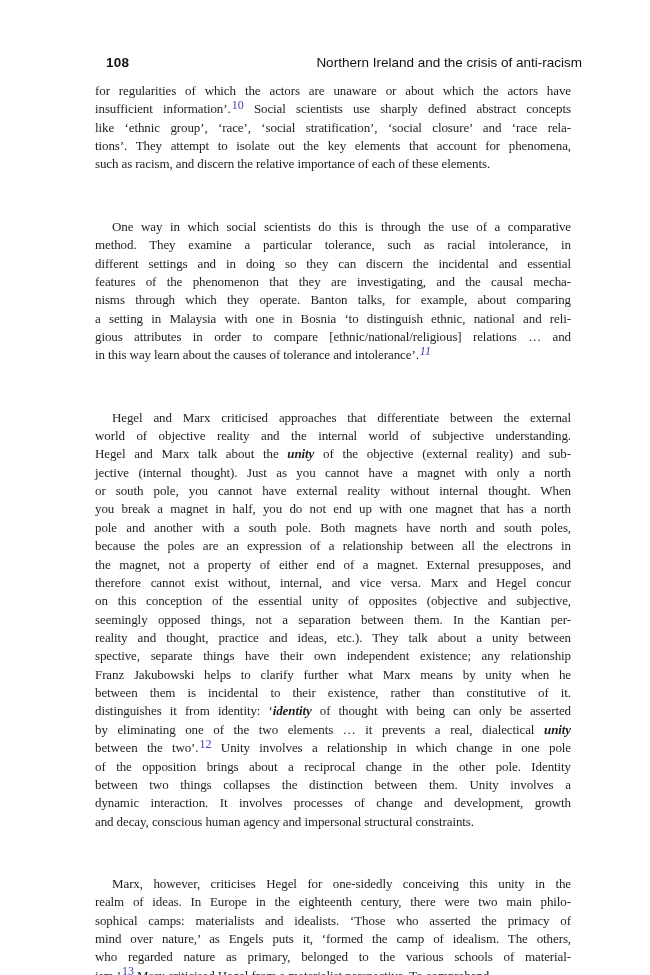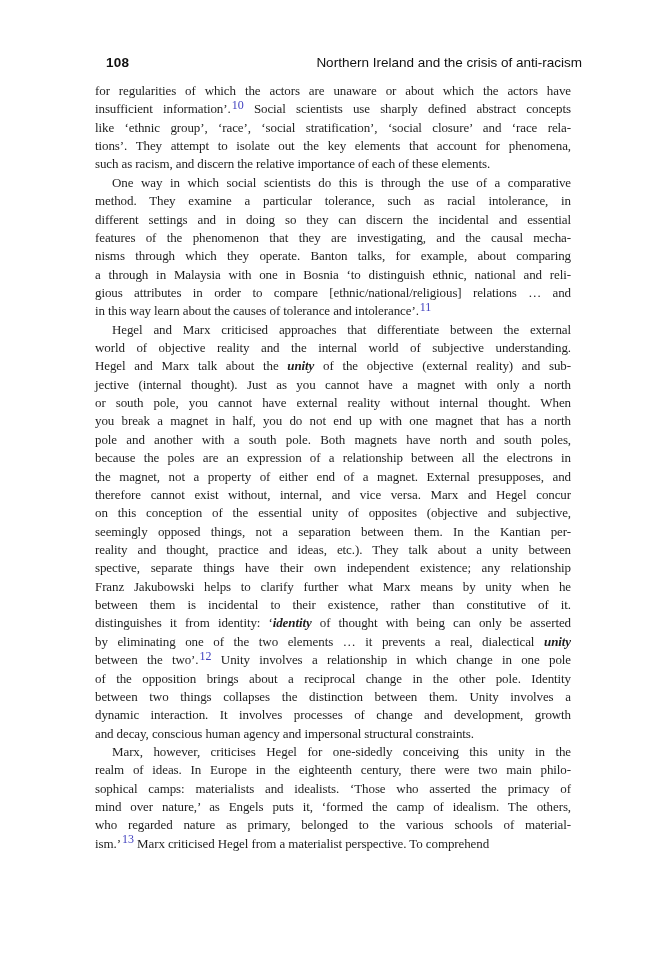--- a/index.html
+++ b/index.html
@@ -35,21 +35,21 @@
     line-height: 18.36px;
     letter-spacing: -0.1px;
   }
   .paragraph { margin: 0; padding: 0; }
   .line {
     white-space: nowrap;
     text-align: justify;
     text-align-last: justify;
   }
   .line.last { text-align-last: left; }
-  .line.indent { text-indent: 17px; }
+  .line.indent { text-indent: 17px; margin-top: 44px; }
   i { font-style: italic; font-weight: bold; }
   sup.fn {
     font-size: 12px;
     line-height: 0;
     vertical-align: baseline;
     position: relative;
     top: -4.5px;
     margin-left: 1px;
     letter-spacing: 0;
     cursor: pointer;
@@ -70,23 +70,23 @@
         <div class="line">like ‘ethnic group’, ‘race’, ‘social stratification’, ‘social closure’ and ‘race rela-</div>
         <div class="line">tions’. They attempt to isolate out the key elements that account for phenomena,</div>
         <div class="line last">such as racism, and discern the relative importance of each of these elements.</div>
       </div>
       <div class="paragraph">
         <div class="line indent">One way in which social scientists do this is through the use of a comparative</div>
         <div class="line">method. They examine a particular tolerance, such as racial intolerance, in</div>
         <div class="line">different settings and in doing so they can discern the incidental and essential</div>
         <div class="line">features of the phenomenon that they are investigating, and the causal mecha-</div>
         <div class="line">nisms through which they operate. Banton talks, for example, about comparing</div>
-        <div class="line">a through in Malaysia with one in Bosnia ‘to distinguish ethnic, national and reli-</div>
+        <div class="line">a setting in Malaysia with one in Bosnia ‘to distinguish ethnic, national and reli-</div>
         <div class="line">gious attributes in order to compare [ethnic/national/religious] relations … and</div>
-        <div class="line last">in this way learn about the causes of tolerance and intolerance’.<sup class="fn" style="color: rgb(63, 63, 190);">11</sup></div>
+        <div class="line last">in this way learn about the causes of tolerance and intolerance’.<sup class="fn" style="color: rgb(63, 63, 190); font-style: italic;">11</sup></div>
       </div>
       <div class="paragraph">
         <div class="line indent">Hegel and Marx criticised approaches that differentiate between the external</div>
         <div class="line">world of objective reality and the internal world of subjective understanding.</div>
         <div class="line">Hegel and Marx talk about the <i>unity</i> of the objective (external reality) and sub-</div>
         <div class="line">jective (internal thought). Just as you cannot have a magnet with only a north</div>
         <div class="line">or south pole, you cannot have external reality without internal thought. When</div>
         <div class="line">you break a magnet in half, you do not end up with one magnet that has a north</div>
         <div class="line">pole and another with a south pole. Both magnets have north and south poles,</div>
         <div class="line">because the poles are an expression of a relationship between all the electrons in</div>

